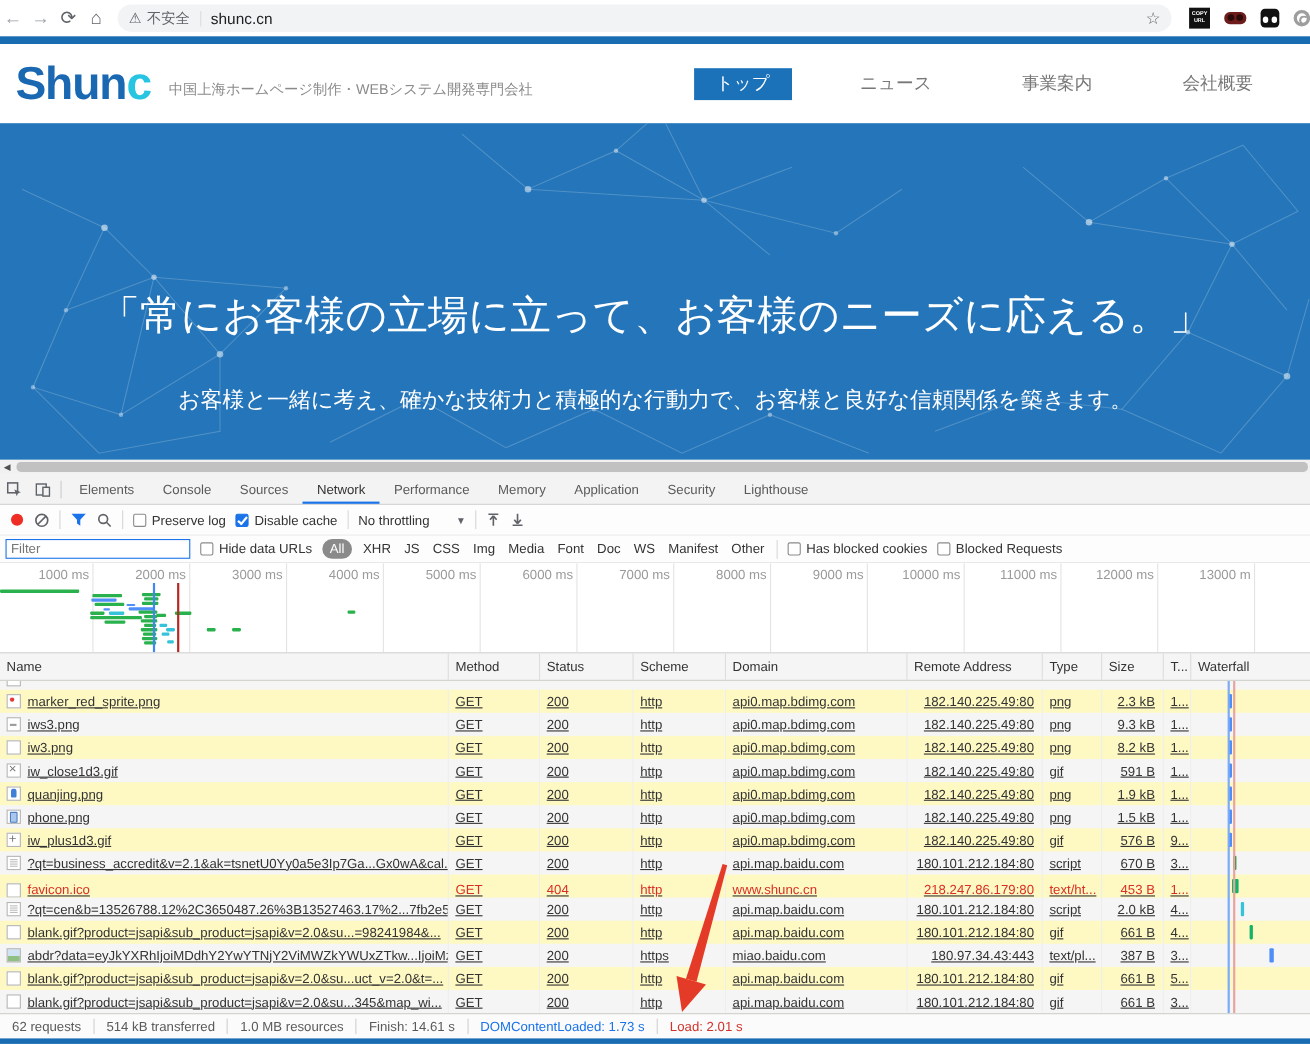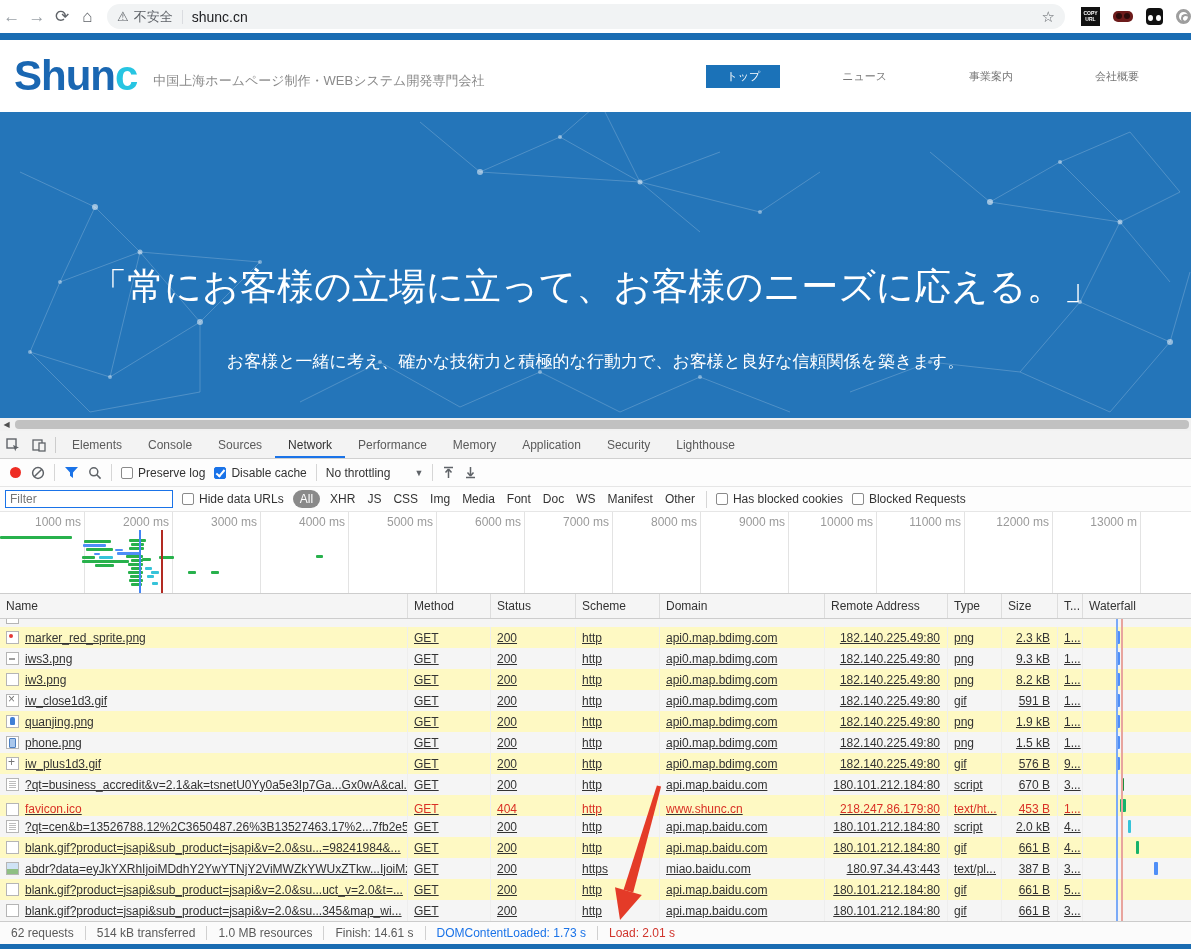--- a/index.html
+++ b/index.html
@@ -30,29 +30,29 @@
   .ext.ring{width:15px;height:15px;border:3px solid #9e9e9e;border-radius:50%;box-sizing:border-box;position:relative;}
   .ext.ring::after{content:"";position:absolute;left:2px;top:2px;width:5px;height:5px;border:2px solid #9e9e9e;border-right-color:transparent;border-radius:50%;}
   .top-strip{position:absolute;left:0;top:33px;width:1191px;height:7px;background:#1a6cb2;}
   
   .site-header{position:absolute;left:0;top:40px;width:1191px;height:72px;background:#fff;display:flex;align-items:center;}
   .logo{font-size:42px;font-weight:bold;letter-spacing:-1px;margin-left:14px;line-height:1;}
   .logo .l1{color:#1a67b2;}
   .logo .l2{color:#27c5e2;}
   .tagline{font-size:13px;color:#8a8a8a;margin-left:16px;margin-top:10px;}
   .site-nav{margin-left:auto;display:flex;align-items:center;gap:42px;margin-right:32px;}
-  .nav-item{font-size:11px;color:#777;cursor:pointer;padding:4px 20px;}
+  .nav-item{font-size:16px;color:#777;cursor:pointer;padding:4px 20px;}
   .nav-item.active{background:#1b72b8;color:#fff;}
   
   .hero{position:absolute;left:0;top:112px;width:1191px;height:306px;background:#2475b9;overflow:hidden;}
   .hero svg.net{position:absolute;inset:0;}
   .hero-headline{position:absolute;left:0;top:150px;width:100%;text-align:center;color:#fff;
                  font-size:37px;font-weight:normal;white-space:nowrap;letter-spacing:0px;}
   .hero-subline{position:absolute;left:0;top:238px;width:100%;text-align:center;color:#fff;
-                font-size:17px;font-family:Liberation Sans, sans-serif;white-space:nowrap;}
+                font-size:20px;font-family:Liberation Sans, sans-serif;white-space:nowrap;}
   
   .hscroll{position:absolute;left:0;top:418px;width:1191px;height:13px;background:#f1f1f1;display:flex;align-items:center;}
   .hscroll .arrow{width:13px;height:13px;font-size:8px;color:#505050;display:flex;align-items:center;justify-content:center;}
   .hscroll .thumb{height:9px;border-radius:4px;background:#c1c1c1;flex:1;margin:0 2px;}
   
   .devtools{position:absolute;left:0;top:431px;width:1191px;font-size:12px;color:#333;}
   .dt-tabs{height:28px;background:#f3f3f3;border-bottom:1px solid #d0d0d0;display:flex;align-items:center;box-sizing:border-box;}
   .dt-tabicon{width:26px;display:flex;justify-content:center;align-items:center;cursor:pointer;}
   .dt-sep{width:1px;height:16px;background:#ccc;margin:0 3px;}
   .dt-tab{padding:0 13px;height:100%;display:flex;align-items:center;color:#5a5a5a;cursor:pointer;box-sizing:border-box;}

